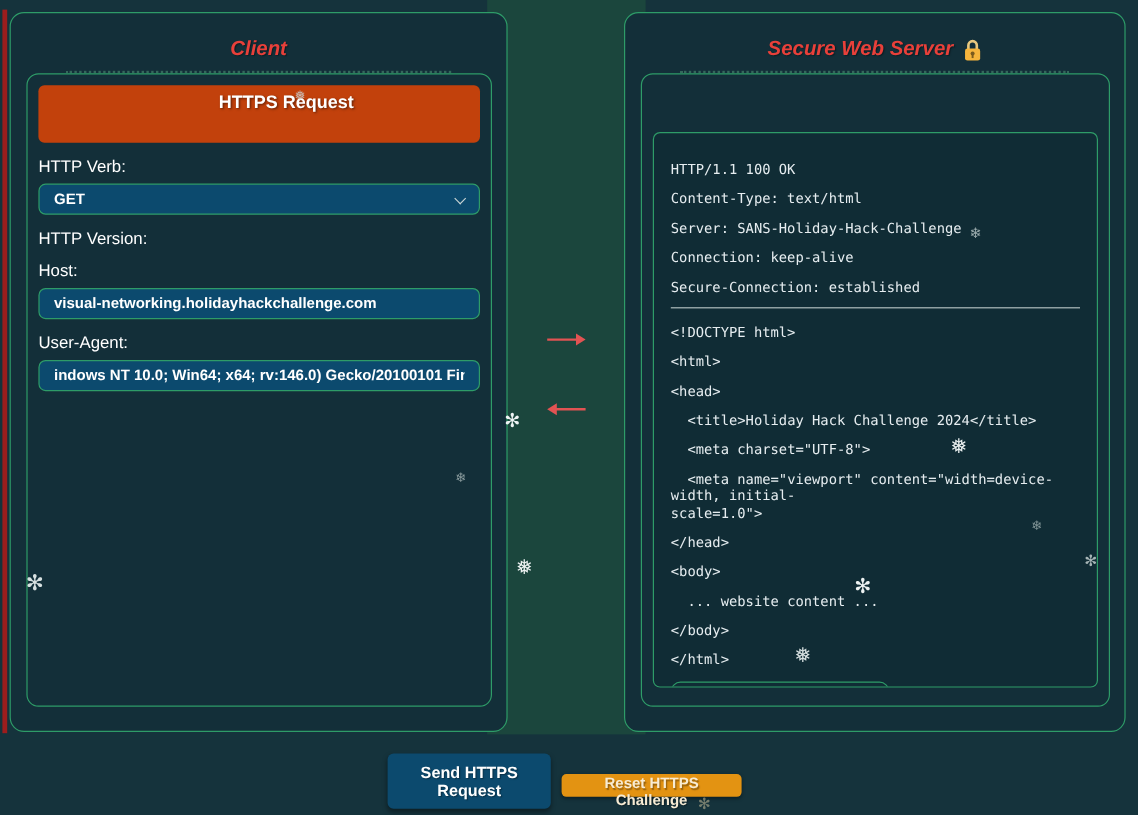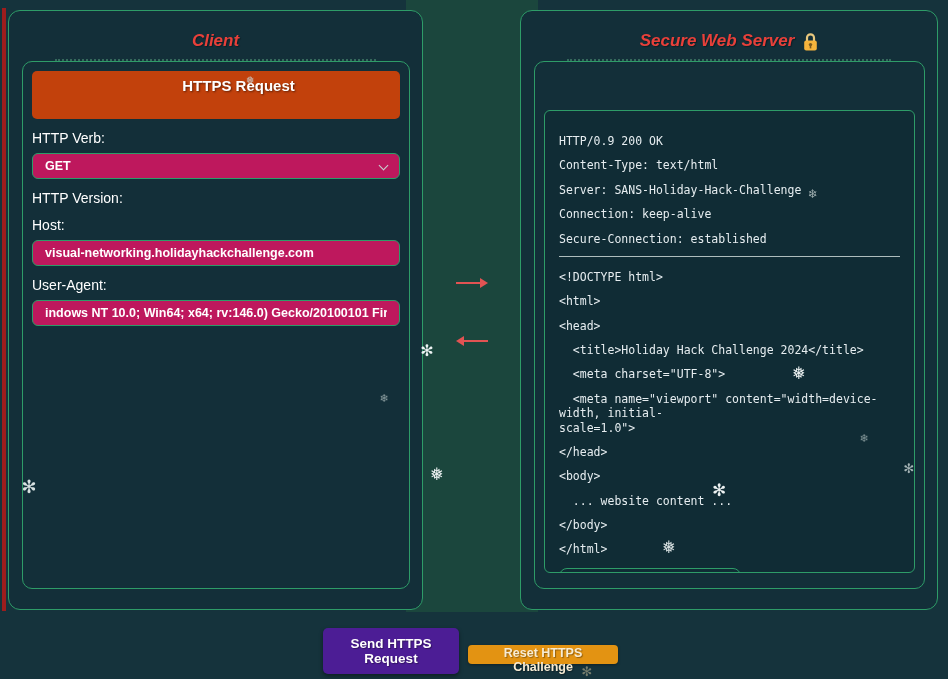--- a/index.html
+++ b/index.html
@@ -23,21 +23,21 @@
   .card{position:absolute;left:13px;right:12px;top:50px;bottom:20px;
         border:1px solid #2E9C68;border-radius:10px;box-sizing:border-box;}
   .card-header{margin:9px;height:48px;background:#c2410c;border-radius:5px;color:#fff;
                font-weight:bold;font-size:15px;text-align:center;line-height:30px;
                text-shadow:1px 1px 2px rgba(0,0,0,.5);padding-left:45px;}
 
   .form-area{padding:0 9px;}
   .form-label{color:#fff;font-weight:normal;font-size:14px;margin:11px 0 7px;}
   .select-wrap{position:relative;}
   .form-control{display:block;width:100%;box-sizing:border-box;height:26px;
-                background:#be185d;border:1px solid #2E9C68;border-radius:6px;color:#fff;
+                background:#0c4a6e;border:1px solid #2E9C68;border-radius:6px;color:#fff;
                 font-size:12.5px;font-weight:600;padding:0 12px;
                 font-family:"Liberation Sans",sans-serif;appearance:none;-webkit-appearance:none;outline:none;}
   .select-wrap::after{content:"";position:absolute;right:13px;top:9px;width:6px;height:6px;
                       border-right:1.6px solid #C9D4D4;border-bottom:1.6px solid #C9D4D4;
                       transform:rotate(45deg);pointer-events:none;}
 
   .response-box{position:absolute;left:9px;right:9px;top:48px;bottom:15px;
                 background:#102C35;border:1px solid #2E9C68;border-radius:6px;
                 padding:23px 14px 8px;overflow:hidden;box-sizing:border-box;
                 font-family:"DejaVu Sans Mono",monospace;font-size:11.5px;color:#E6EDF0;}
@@ -46,21 +46,21 @@
   .preview-btn{display:inline-block;margin-top:1px;background:transparent;border:1px solid #2E9C68;
                border-radius:8px;padding:2px 7px;color:#fff;cursor:pointer;
                font-family:"DejaVu Sans Mono",monospace;font-size:11.5px;}
 
   .arrow{position:absolute;z-index:3;}
   .arrow.right{left:455px;top:276px;}
   .arrow.left{left:455px;top:334px;}
 
   .action-btn{position:absolute;border:none;cursor:pointer;font-family:"Liberation Sans",sans-serif;
               font-weight:bold;text-shadow:1px 1px 1px rgba(0,0,0,.35);z-index:4;}
-  .send-btn{left:323px;top:628px;width:136px;height:46px;background:#4c1d95;color:#FFFFFF;
+  .send-btn{left:323px;top:628px;width:136px;height:46px;background:#0c4a6e;color:#FFFFFF;
             font-size:13.5px;border-radius:5px;box-shadow:0 2px 4px rgba(0,0,0,.4);}
   .reset-btn{left:468px;top:645px;width:150px;height:19px;background:#E39312;color:#F7EBD3;
              font-size:12.5px;border-radius:4px;box-shadow:0 1px 3px rgba(0,0,0,.35);}
 
   .flake{position:absolute;z-index:5;transform:translate(-50%,-50%);pointer-events:none;
          font-family:"DejaVu Sans",sans-serif;line-height:1;}
 </style>
 </head>
 <body>
 
@@ -111,21 +111,21 @@
       <rect x="1.2" y="8.5" width="12.6" height="10" rx="2" fill="#F5B43C"></rect>
       <circle cx="7.5" cy="12.6" r="1.7" fill="#7A5A1E"></circle>
       <rect x="6.7" y="13.2" width="1.6" height="3.2" fill="#7A5A1E"></rect>
     </svg>
   </div>
   <hr class="dotted-divider">
   <div class="card">
     <div class="response-box">
       <div>
 
-      <p>HTTP/0.9 200 OK</p>
+      <p>HTTP/1.1 100 OK</p>
           <p>Content-Type: text/html</p>
           <p>Server: SANS-Holiday-Hack-Challenge</p>
           <p>Connection: keep-alive</p>
           <p>Secure-Connection: established</p>
         </div>
       <hr class="response-divider">
       <div>
 
       <p>&lt;!DOCTYPE html&gt;</p>
           <p>&lt;html&gt;</p>

